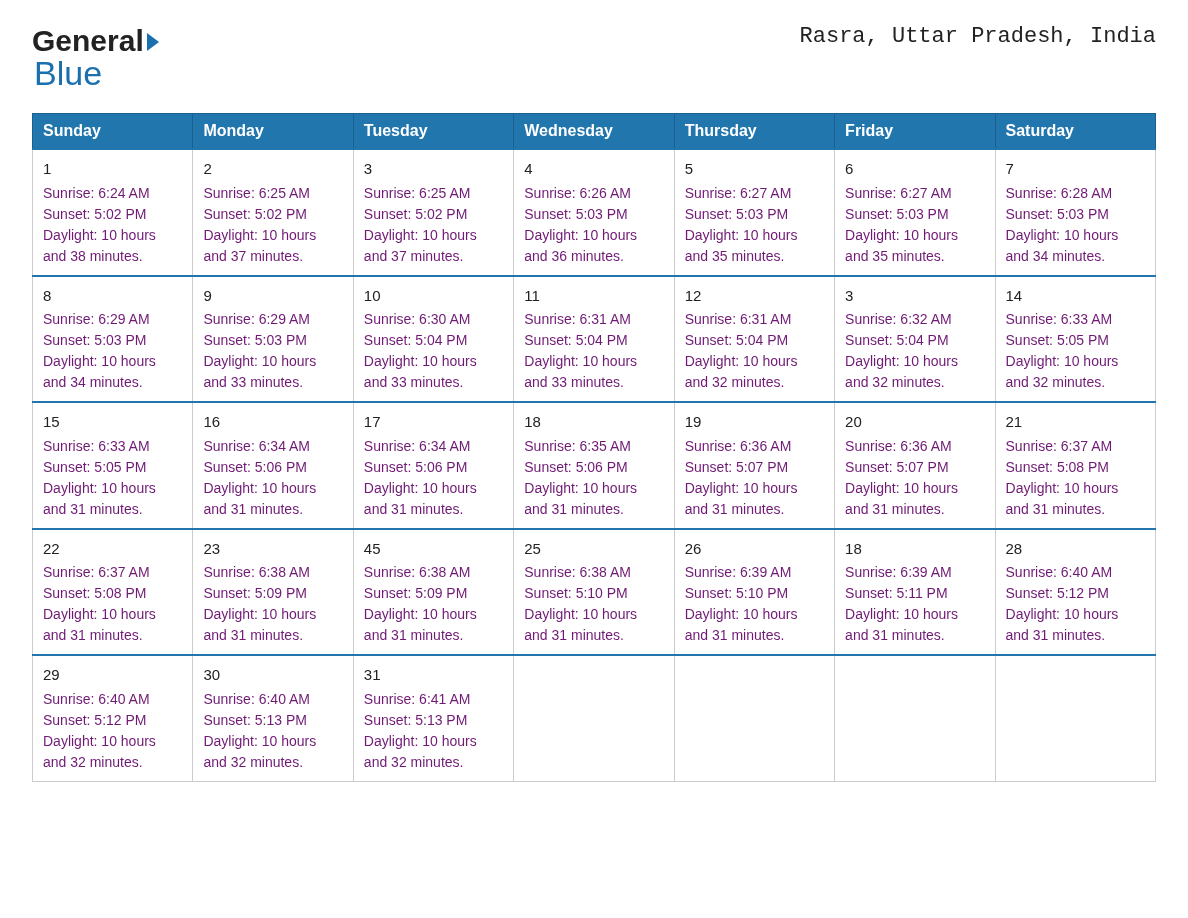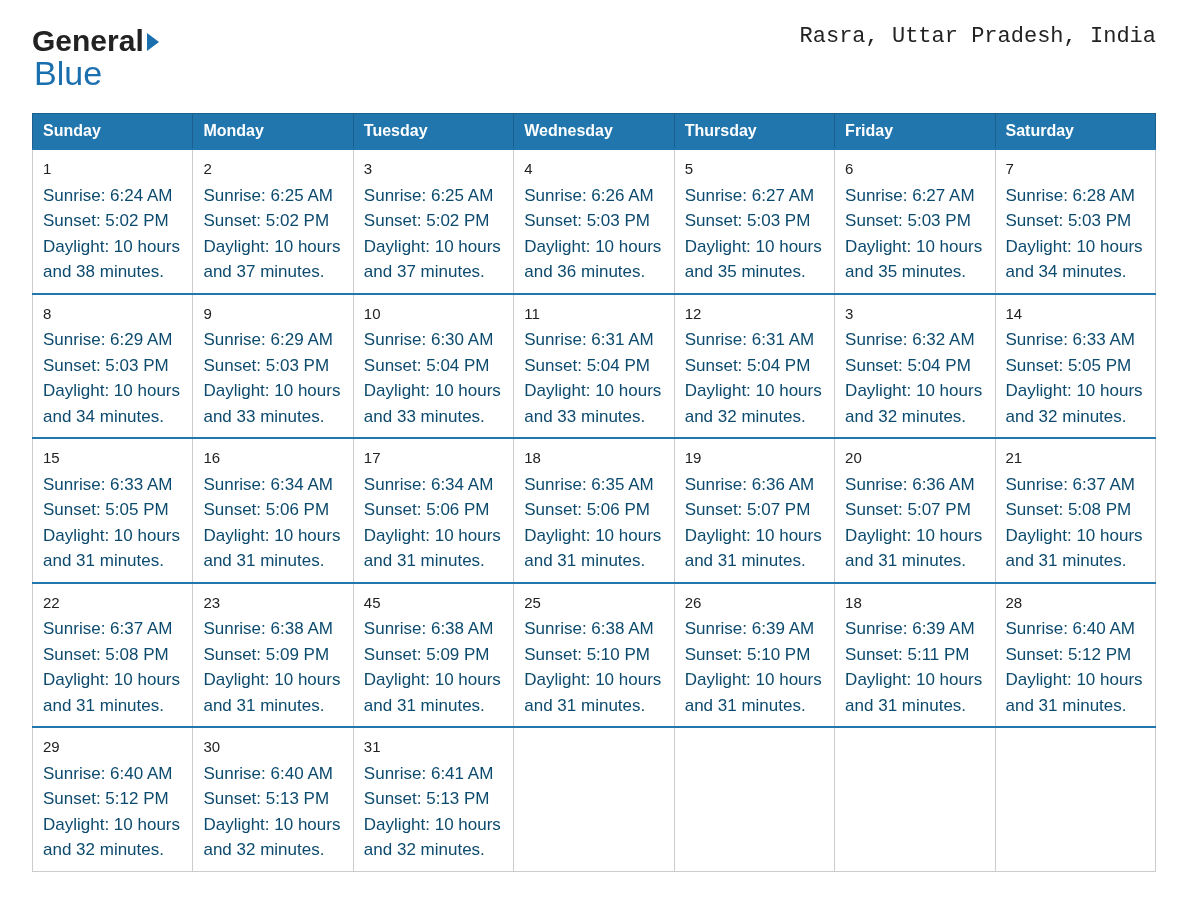--- a/index.html
+++ b/index.html
@@ -64,22 +64,22 @@
       border-top: 2px solid #2176ae;
     }
     .day-num {
       font-size: 15px;
       font-weight: normal;
       color: #222;
       display: block;
       margin-bottom: 2px;
     }
     .day-info {
-      font-size: 17px;
-      color: #0c4a6e;
+      font-size: 14px;
+      color: #701a75;
     }
     .empty-cell {
       background: #fff;
     }
     
     .logo-wrapper {
       display: flex;
       flex-direction: column;
     }
     .logo-line1 {

